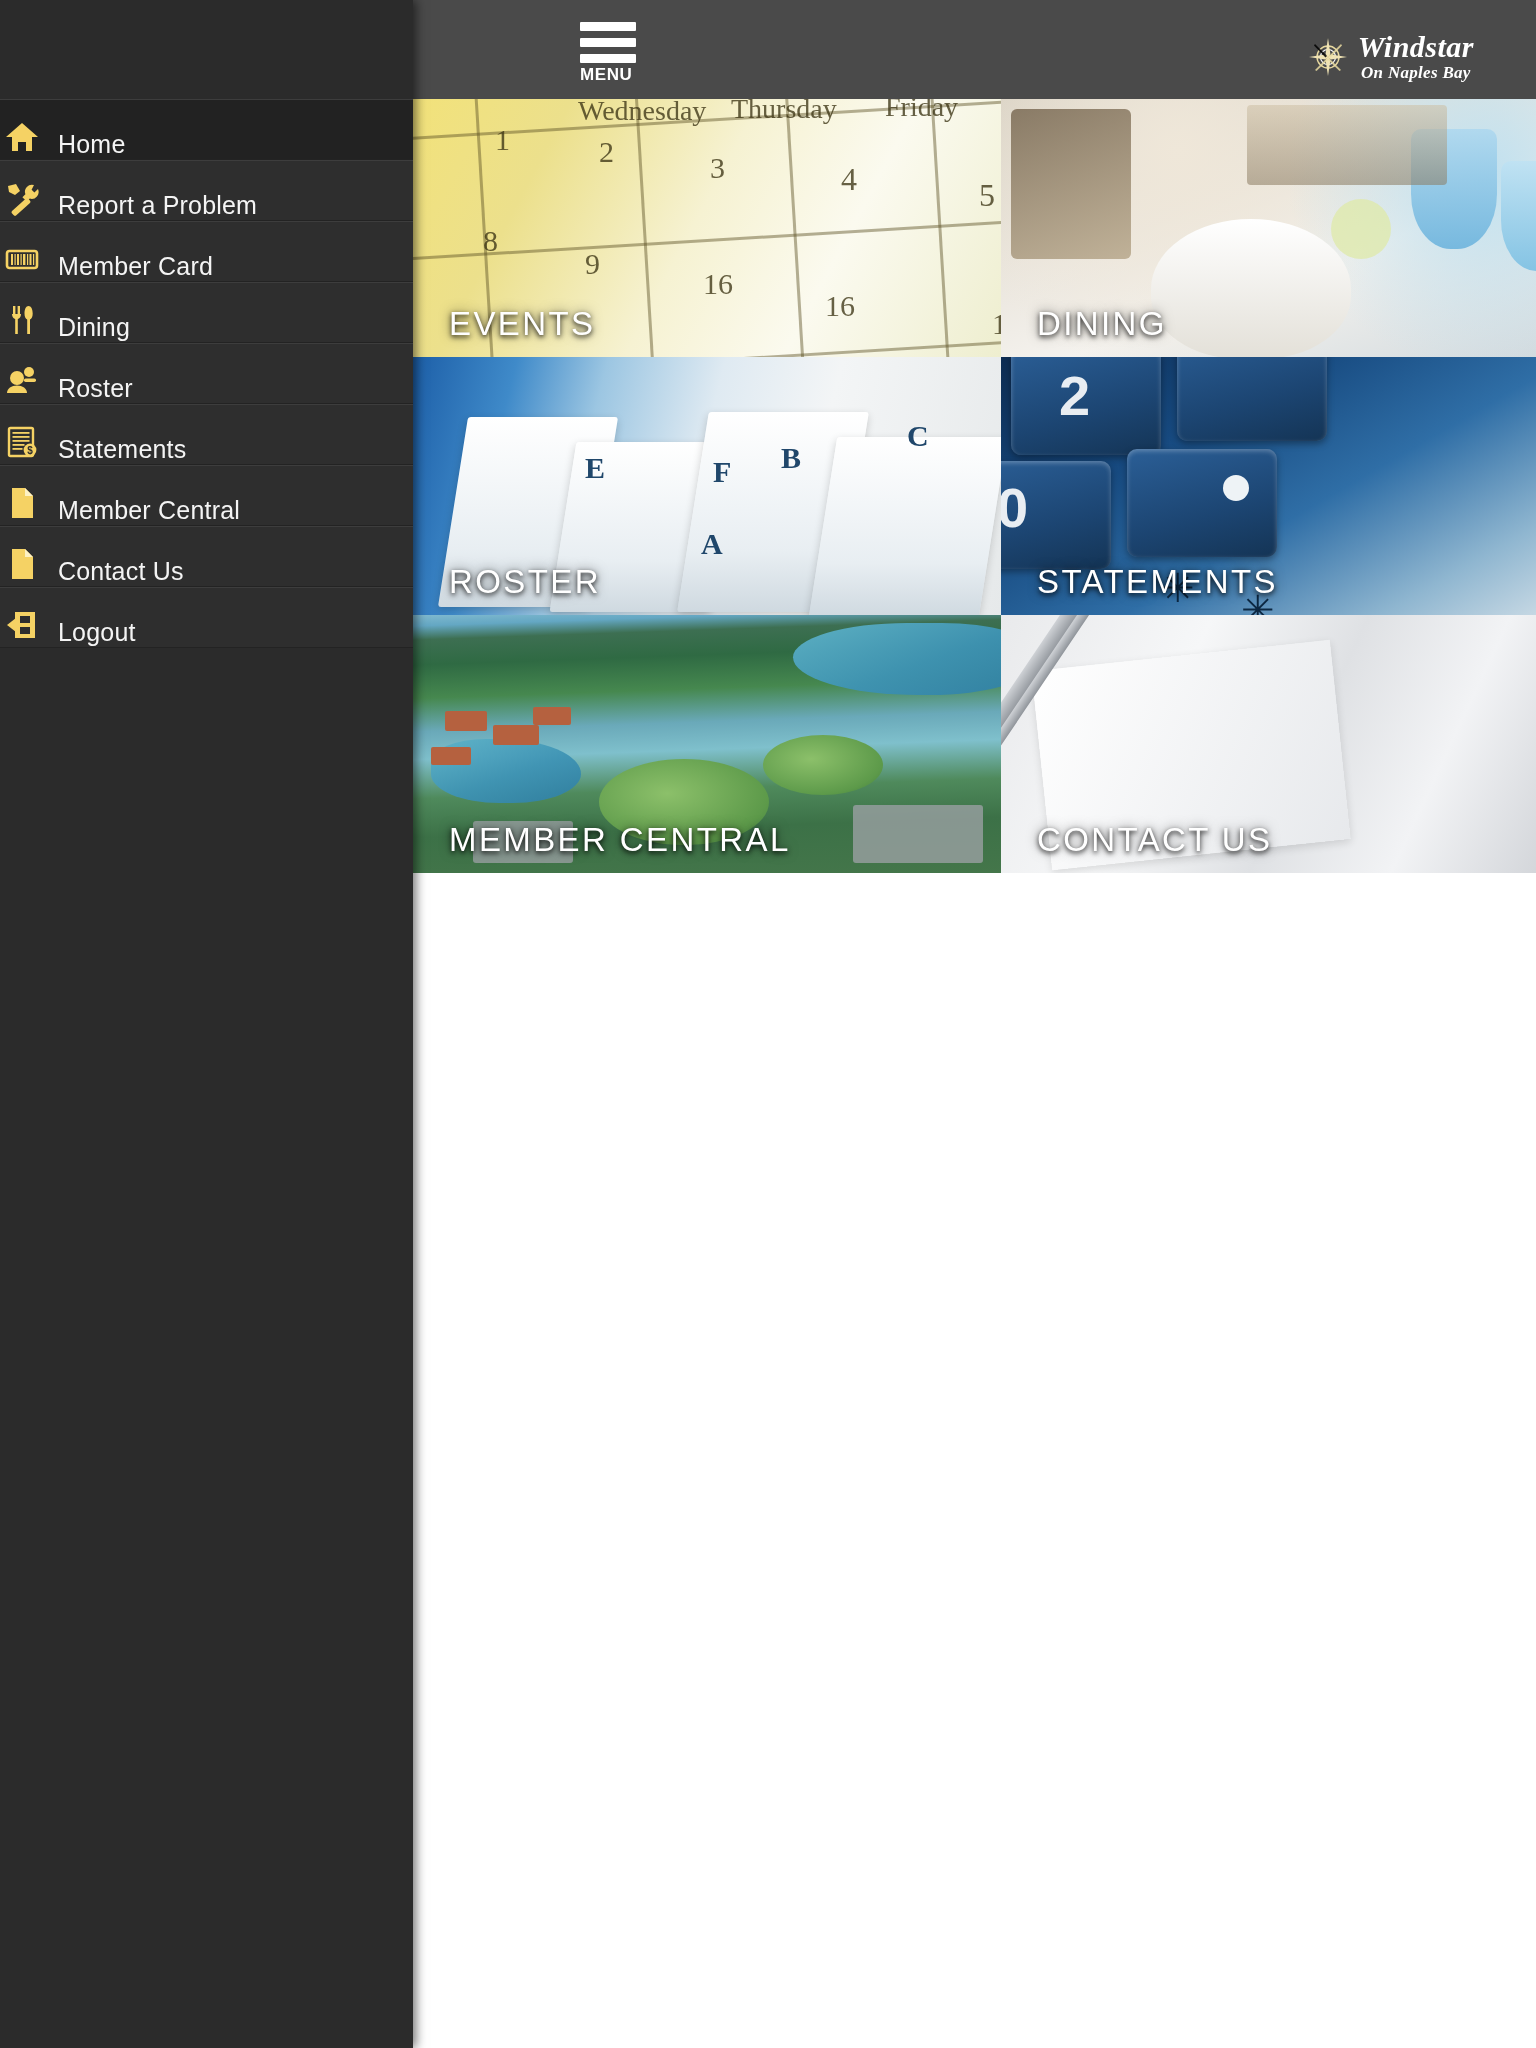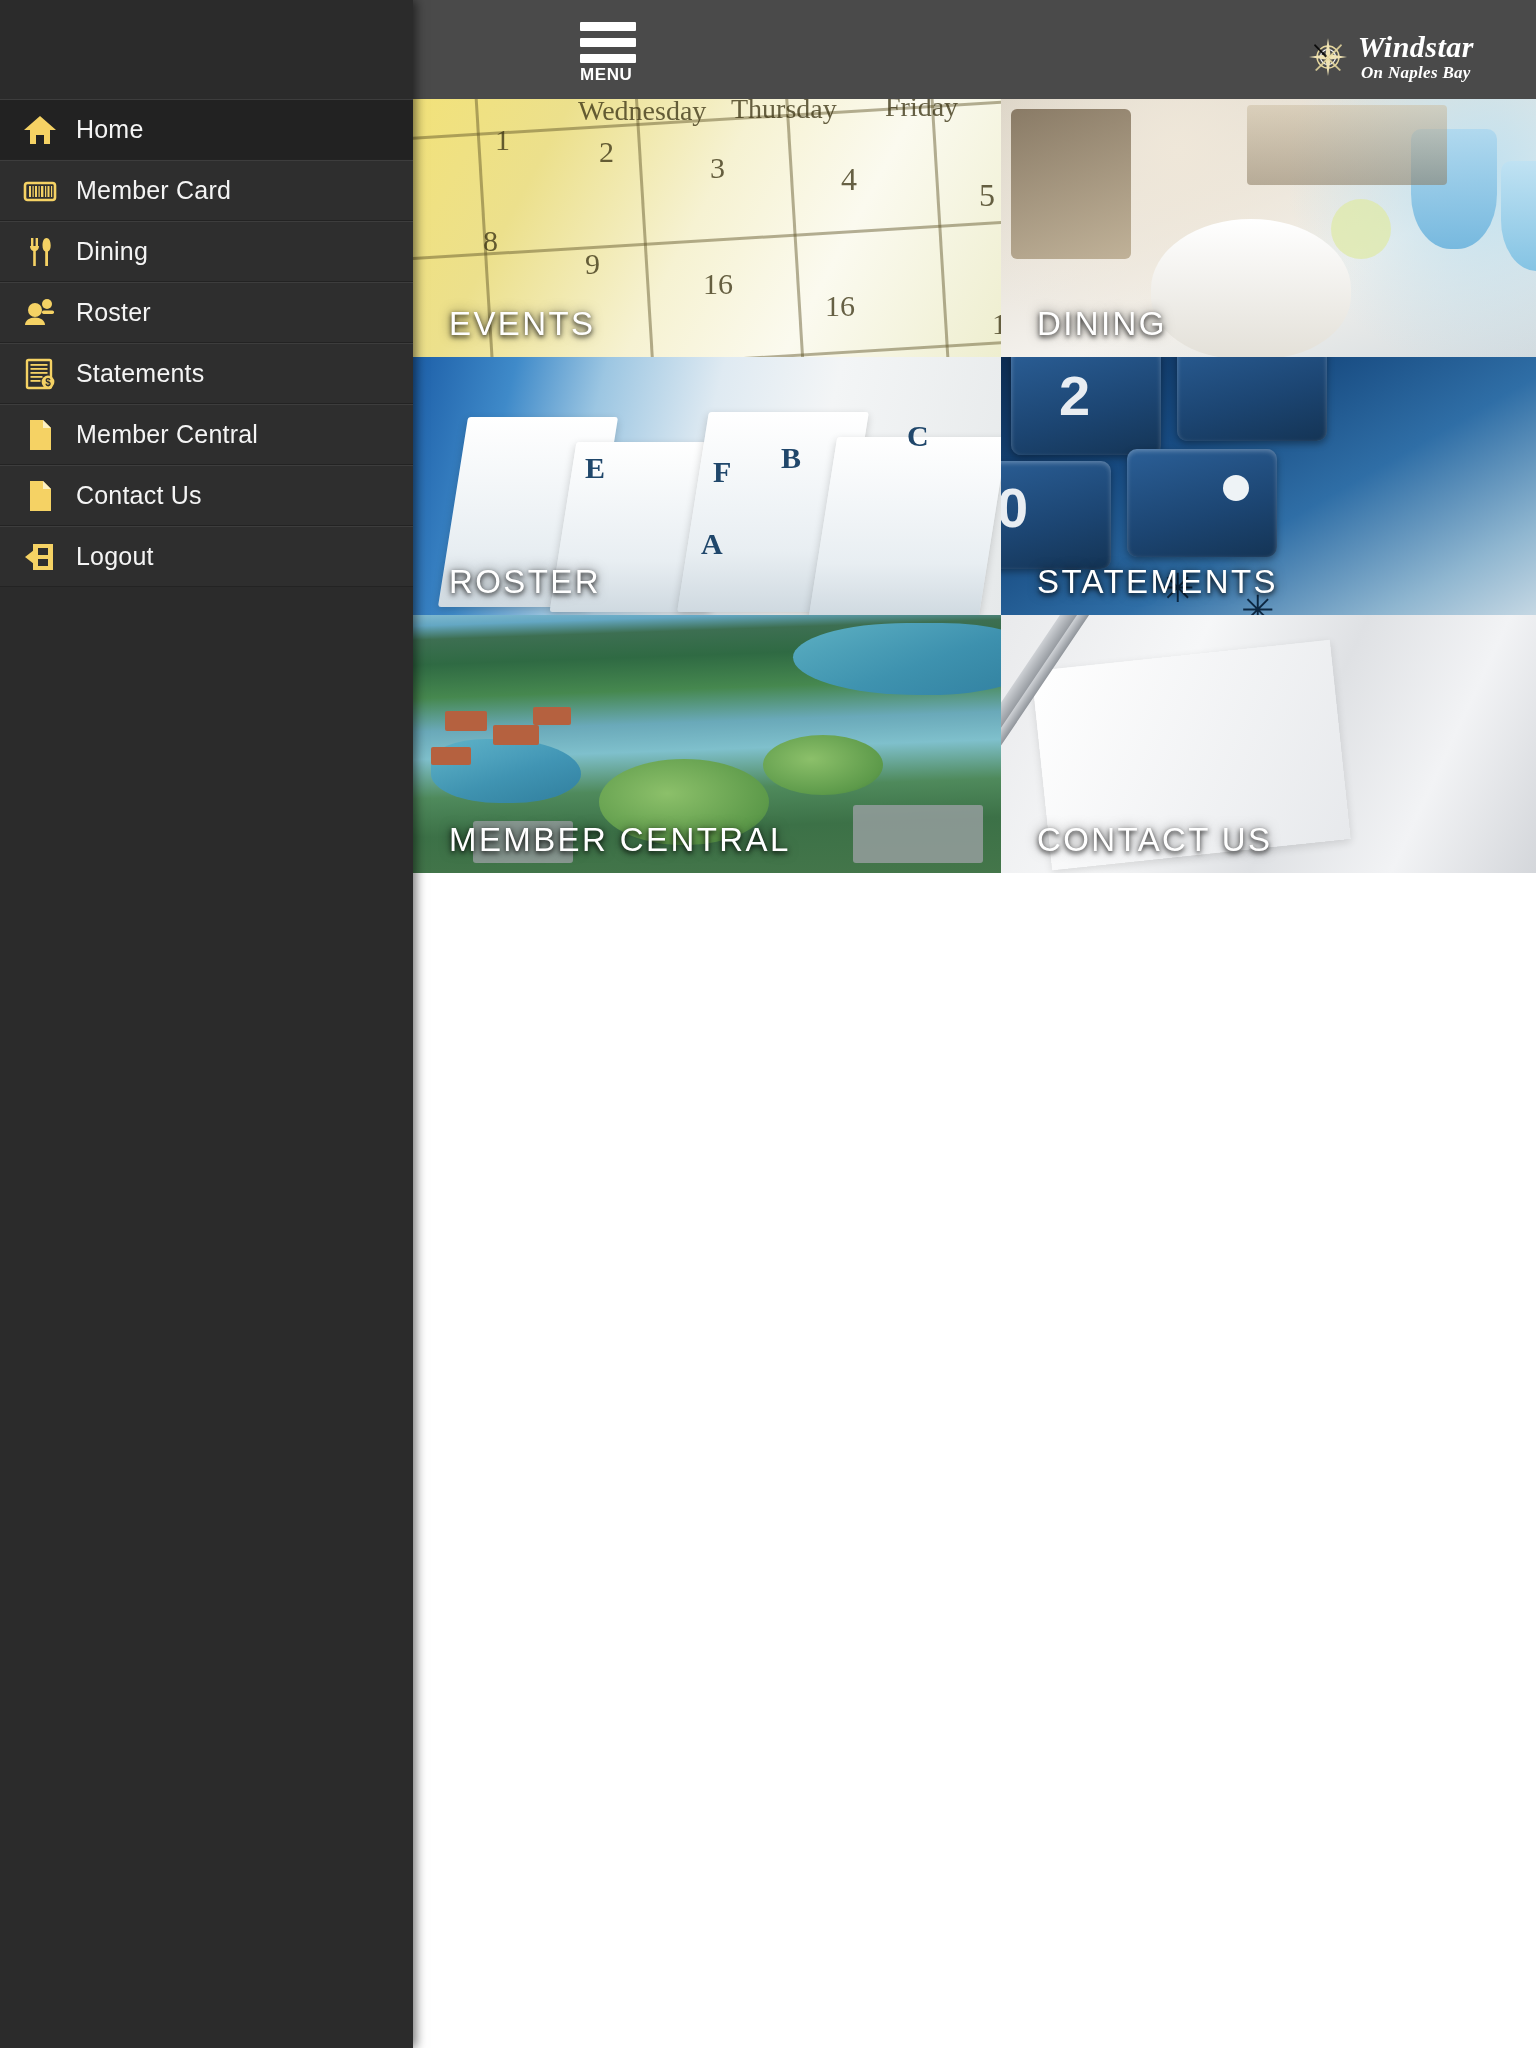--- a/index.html
+++ b/index.html
@@ -30,23 +30,22 @@
   }
   .sidebar-top-pad {
     height: 99px;
     width: 100%;
     background: #2b2b2b;
   }
   .menu-list { width: 100%; }
   .menu-item {
     position: relative;
     display: flex;
-    align-items: center;
+    align-items: flex-end;
     height: 61px;
-    padding-left: 18px;
     background: #2e2e2e;
     border-top: 1px solid #3d3d3d;
     border-bottom: 1px solid #232323;
     cursor: pointer;
   }
   .menu-item.active {
     background: #222222;
   }
   .menu-item .mi-icon {
     width: 44px;
@@ -450,20 +449,32 @@
 
       <div class="menu-item active">
         <span class="mi-icon">
           <svg class="icon-svg" width="36" height="36" viewBox="0 0 36 36">
             <polygon points="18,4 34,18 28,18 28,32 22,32 22,23 14,23 14,32 8,32 8,18 2,18" fill="#f5d264"></polygon>
           </svg>
         </span>
         <span class="mi-label">Home</span>
       </div>
 
+      <div class="menu-item">
+        <span class="mi-icon">
+          <svg class="icon-svg" width="36" height="36" viewBox="0 0 36 36">
+            <g fill="#f5d264">
+              <rect x="6" y="24" width="22" height="6" rx="2" transform="rotate(-42 17 27)"></rect>
+              <polygon points="4,6 12,4 16,11 11,15 5,12"></polygon>
+              <path d="M30 5a7 7 0 0 0-8.6 9.2l-3 3 4.4 4.4 3-3A7 7 0 0 0 34 9l-3.6 3.6-2.8-2.8z"></path>
+            </g>
+          </svg>
+        </span>
+        <span class="mi-label">Report a Problem</span>
+      </div>
 
       <div class="menu-item">
         <span class="mi-icon">
           <svg class="icon-svg" width="36" height="36" viewBox="0 0 36 36">
             <rect x="3" y="10" width="30" height="17" rx="2.5" fill="none" stroke="#f5d264" stroke-width="2.6"></rect>
             <g fill="#f5d264">
               <rect x="7" y="13" width="2" height="11"></rect>
               <rect x="10.5" y="13" width="1.2" height="11"></rect>
               <rect x="13" y="13" width="2" height="11"></rect>
               <rect x="16.5" y="13" width="1.2" height="11"></rect>

